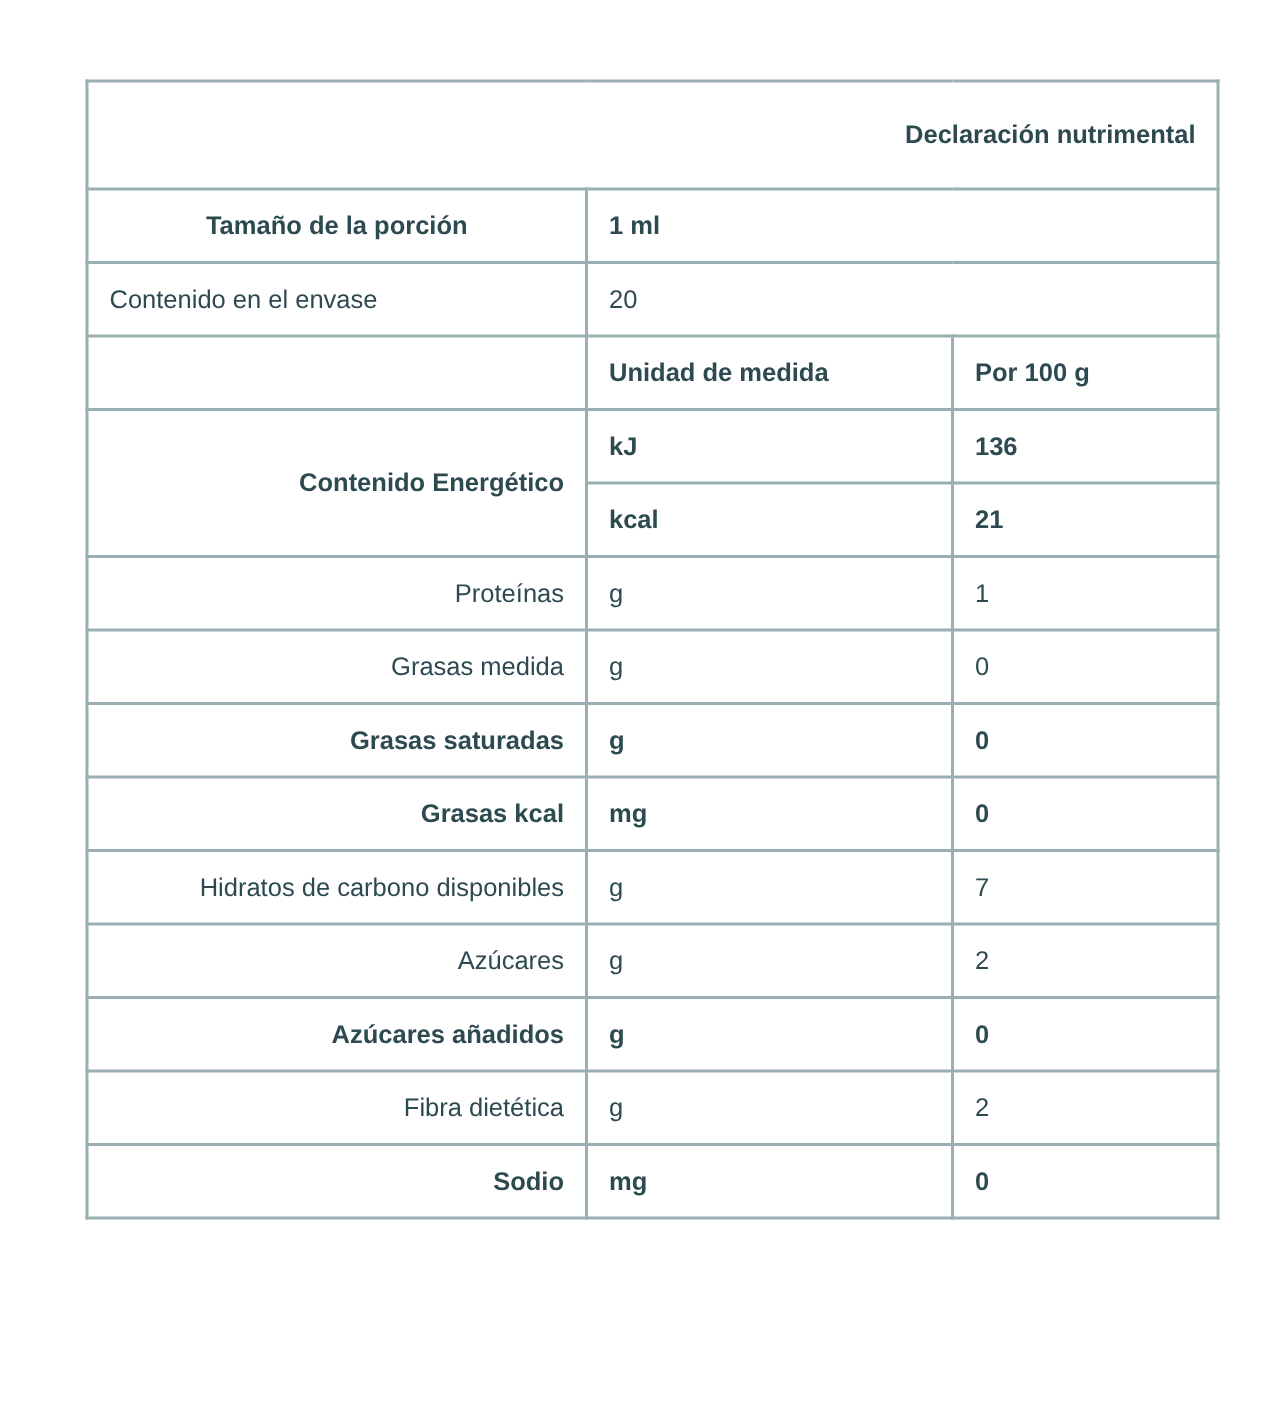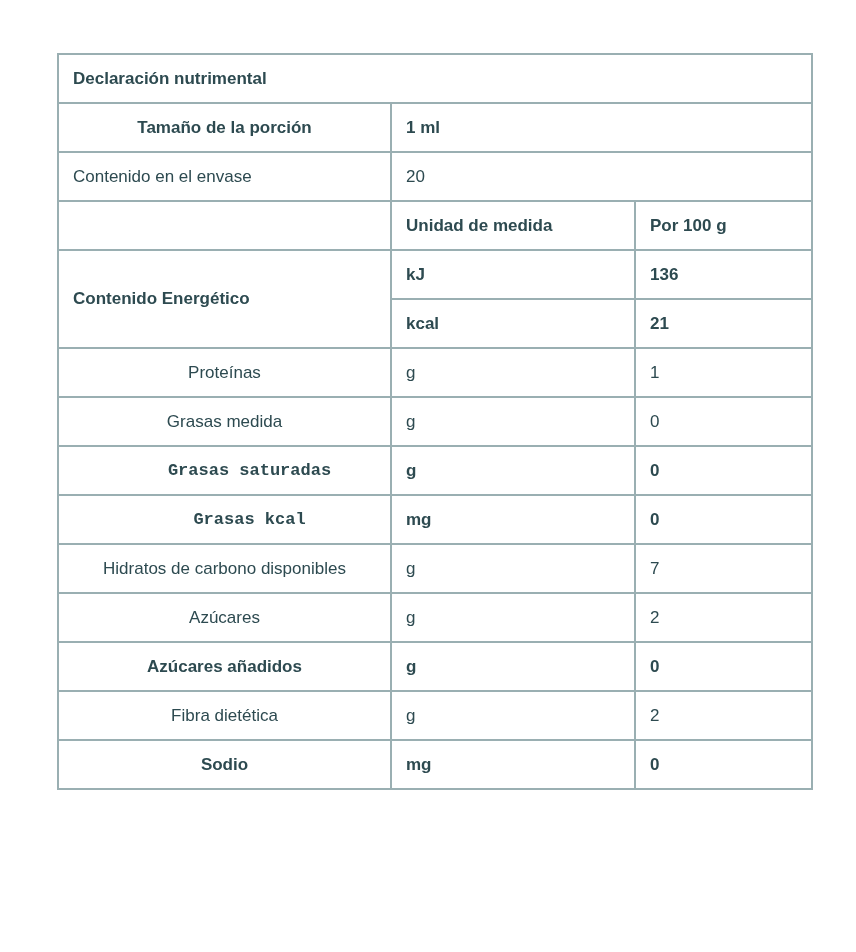--- a/index.html
+++ b/index.html
@@ -48,43 +48,43 @@
     background: #ffffff;
   }
 
   
   col.c-name  { width: 333px; }
   col.c-unit  { width: 244px; }
   col.c-value { width: 177px; }
 
   
   .title-cell {
-    text-align: left;
+    text-align: right;
     font-weight: bold;
     font-size: 18px;
-    height: 49px;
+    height: 72px;
   }
 
   .row-h { height: 49px; }
 
   .name-cell {
-    text-align: center;
+    text-align: right;
     font-weight: normal;
   }
   .name-cell.bold { font-weight: bold; }
-  .name-cell.indent { padding-left: 64px; font-family: Liberation Mono, monospace; }
+  .name-cell.indent { padding-left: 64px; }
 
   .ctr {
     text-align: left;
     font-weight: normal;
   }
   .ctr.bold { font-weight: bold; }
 
   .energy-name {
-    text-align: left;
+    text-align: right;
     font-weight: bold;
   }
 
   .empty-cell { padding: 0; }
 </style>
 </head>
 <body>
 
 <div class="page">
   <div class="nutri-wrap">

